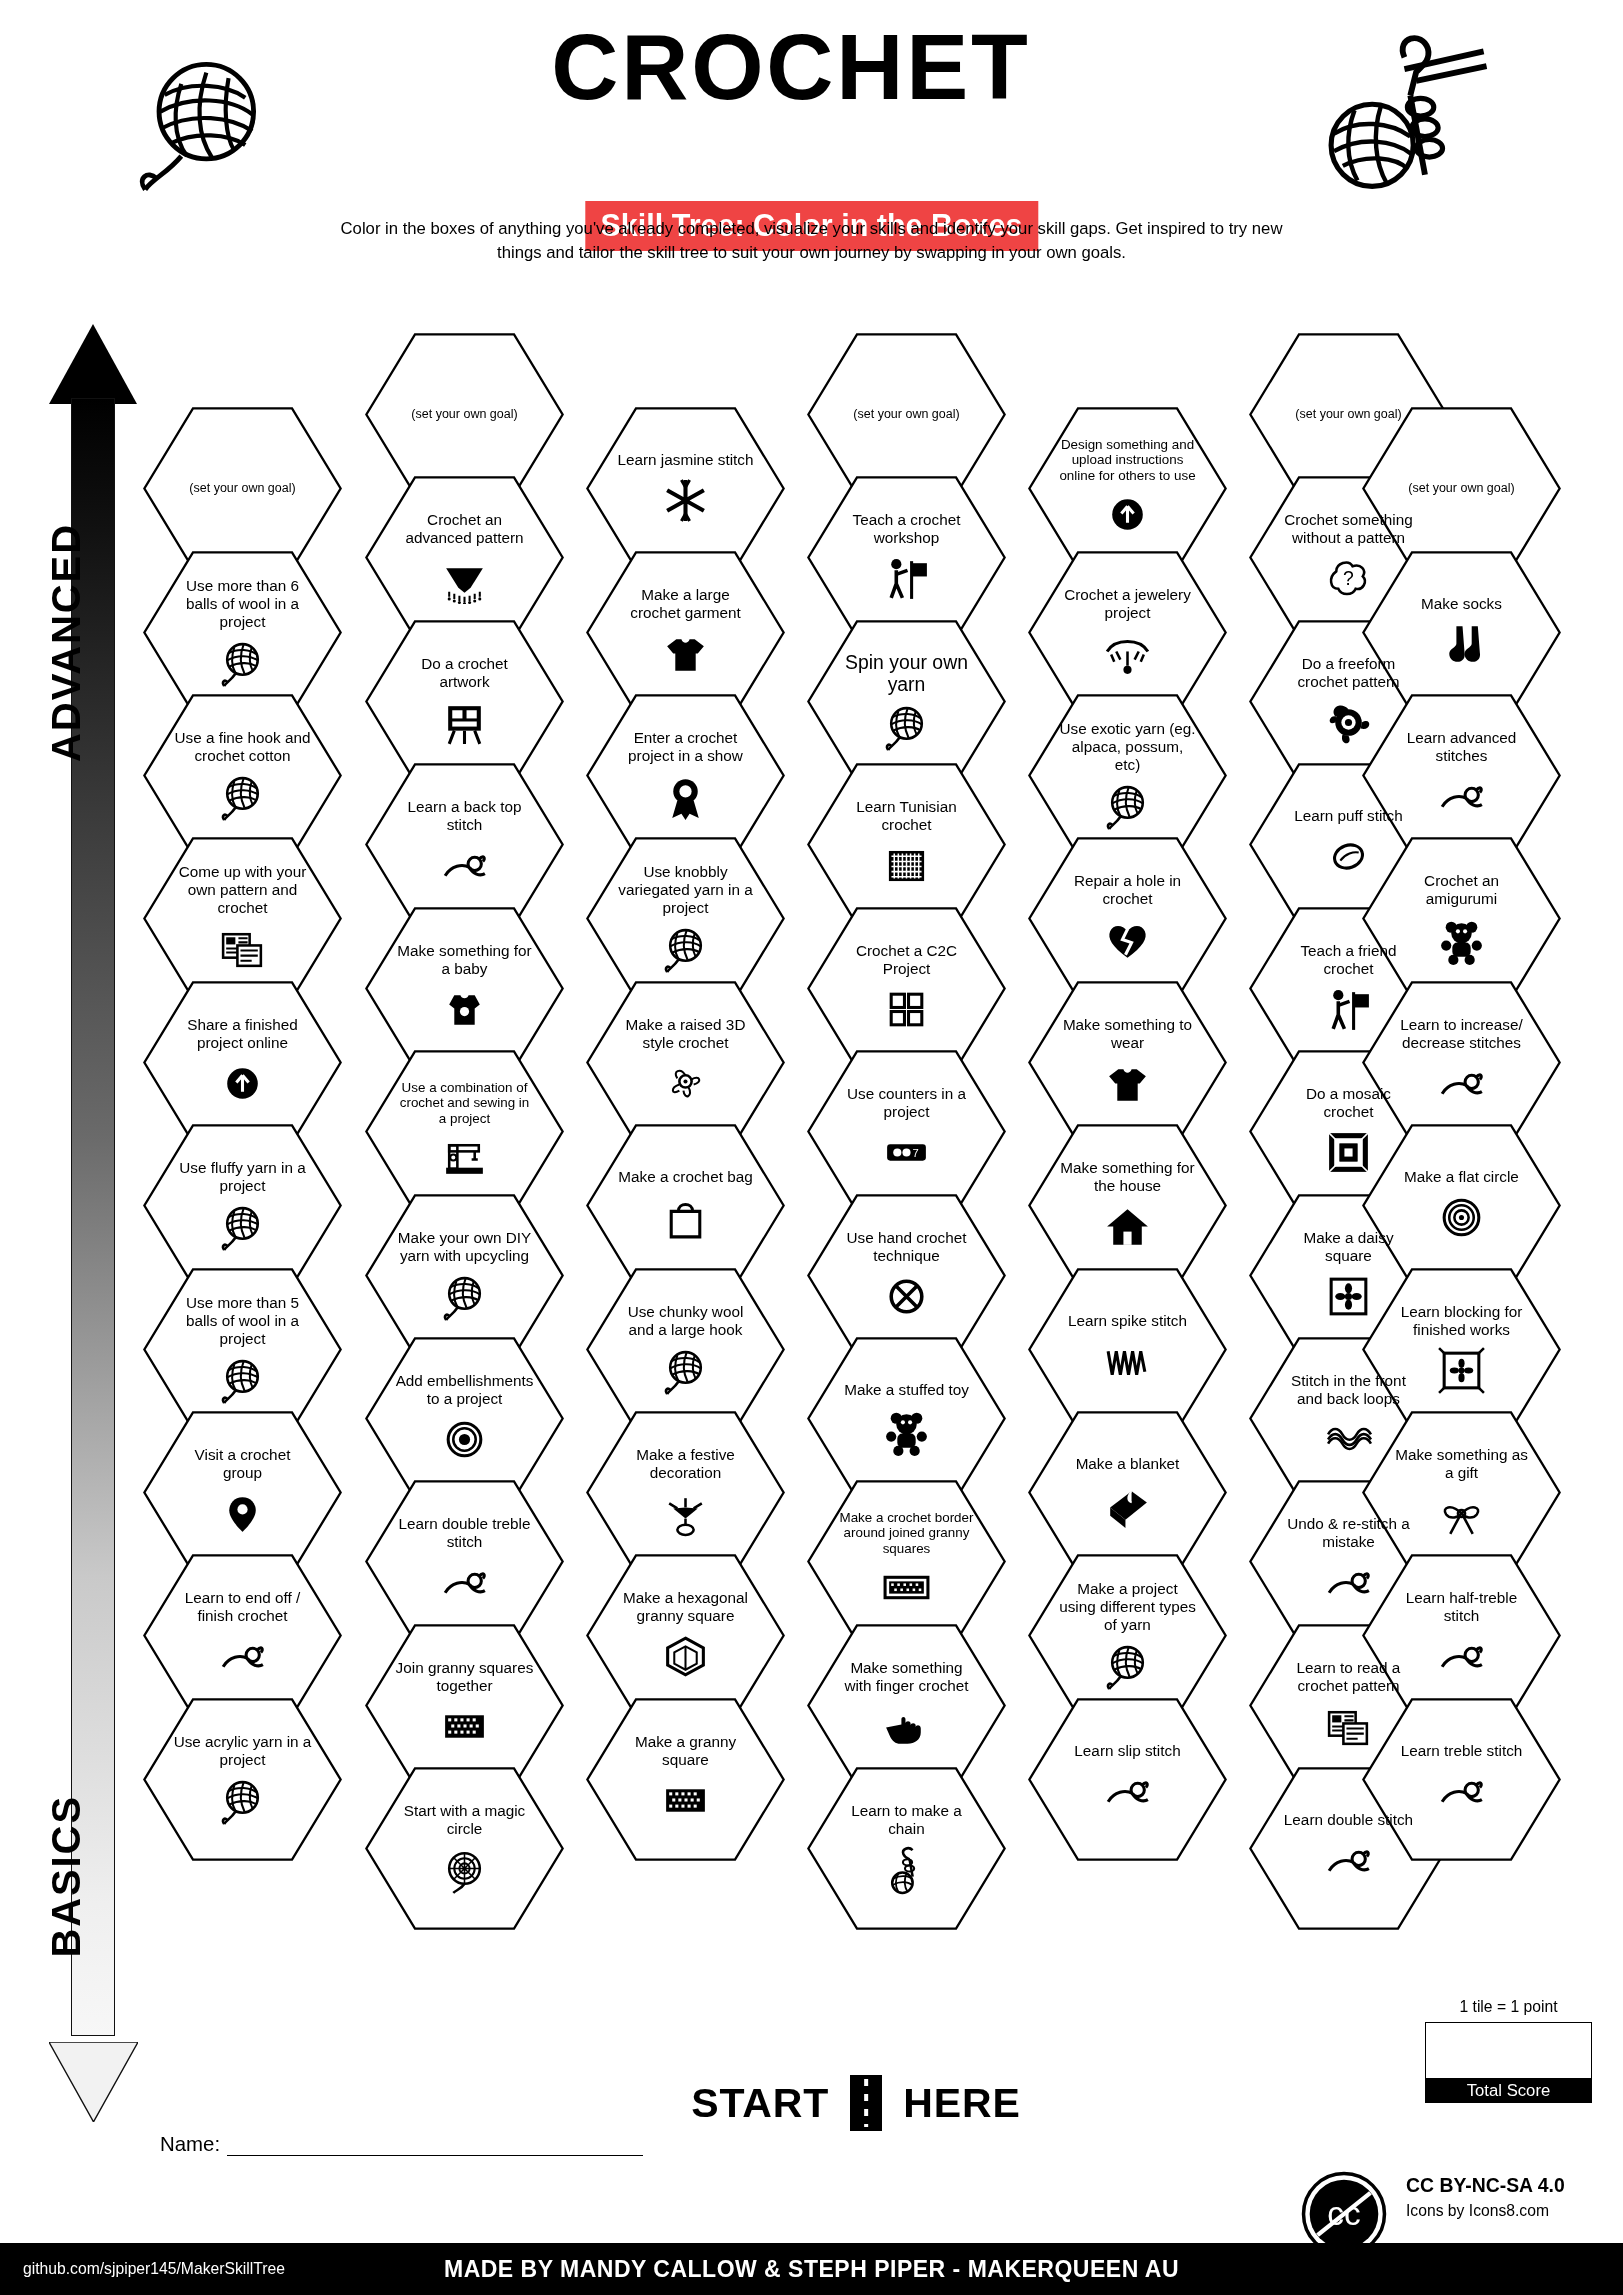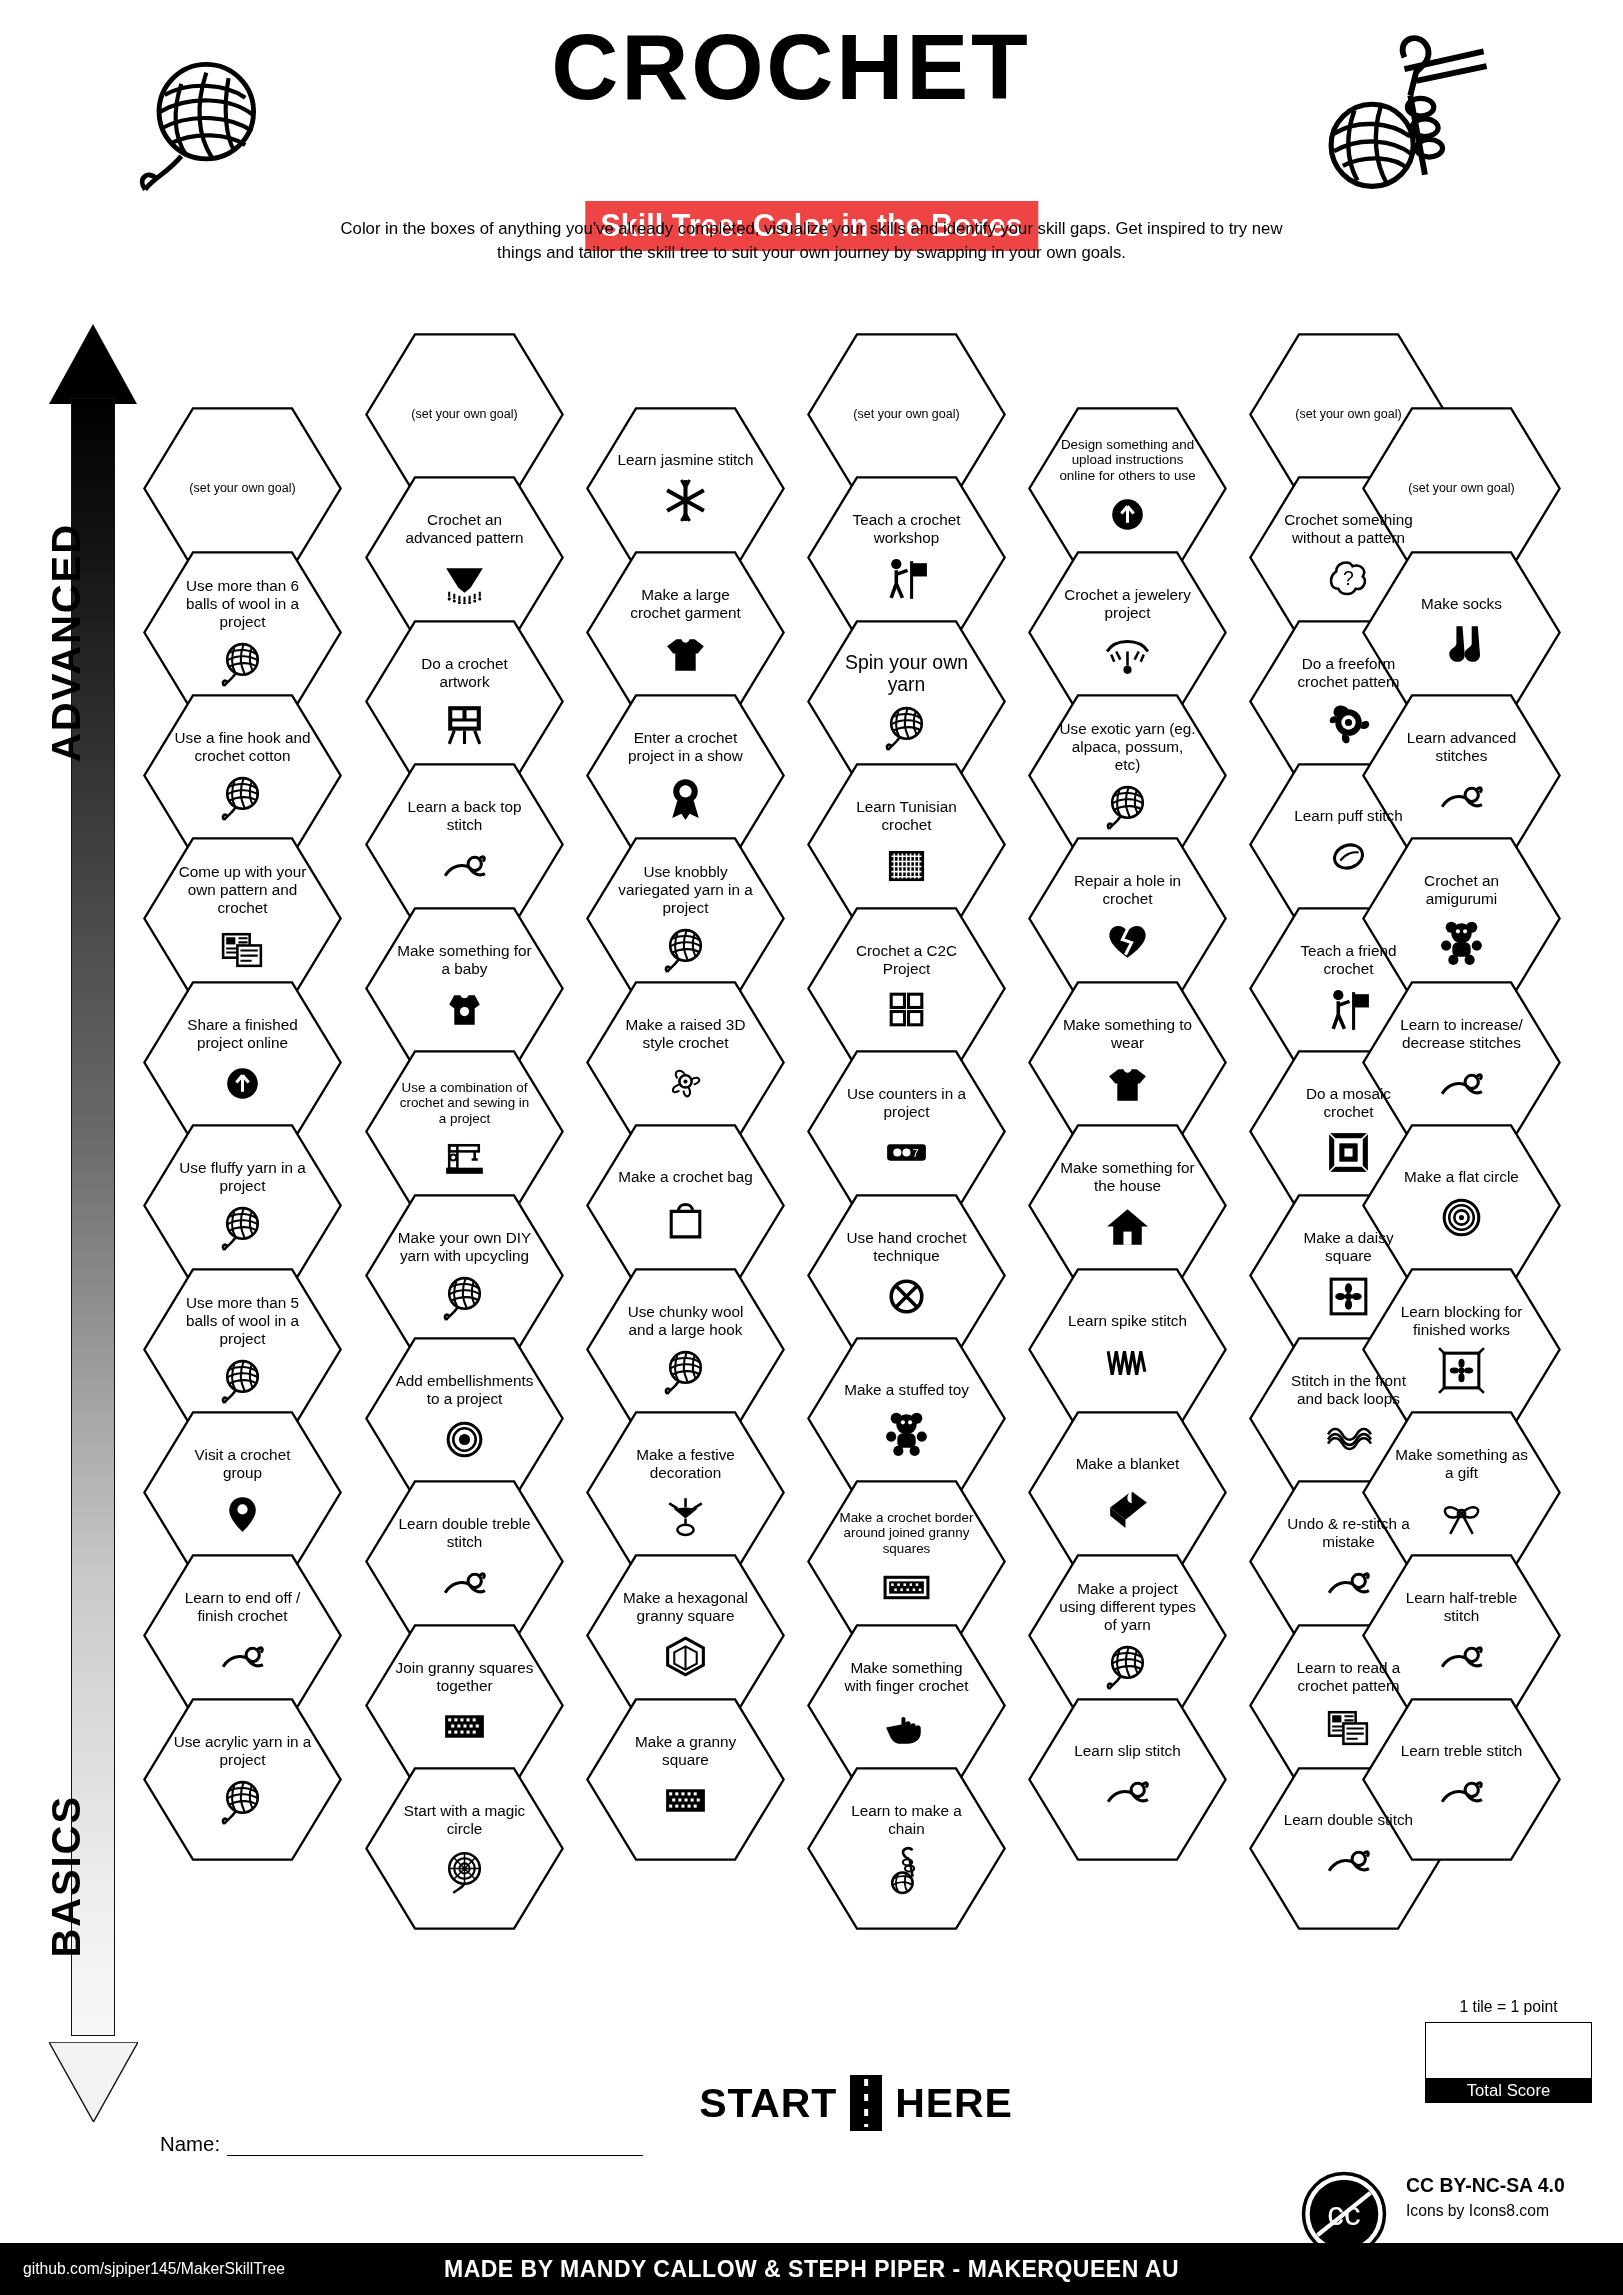--- a/index.html
+++ b/index.html
@@ -76,21 +76,21 @@
   .hex .lbl { font-size:15.3px; line-height:1.18; }
   .hex.small .lbl { font-size:13.4px; line-height:1.16; }
   .hex.big .lbl { font-size:19.4px; line-height:1.15; }
   .hex .ico { margin-top:5.6px; line-height:0; }
   .hex.goal .lbl { font-size:12.5px; }
   .hex.goal .inner { width:157px; }
 
   
   #start-here {
     position:absolute; left:680px; top:2073px; width:352px; height:60px;
-    display:flex; align-items:center; justify-content:center; gap:13px;
+    display:flex; align-items:center; justify-content:center; gap:21px;
   }
   #start-here .word { font-size:41px; font-weight:bold; letter-spacing:0.9px; }
   #start-here .road { width:32px; height:56px; background:#000; position:relative; }
   #start-here .road:before {
     content:""; position:absolute; left:50%; top:3.7px; transform:translateX(-50%);
     width:3.7px; height:48px;
     background: repeating-linear-gradient(to bottom, #fff 0 7.4px, #000 7.4px 15px);
   }
 
   

